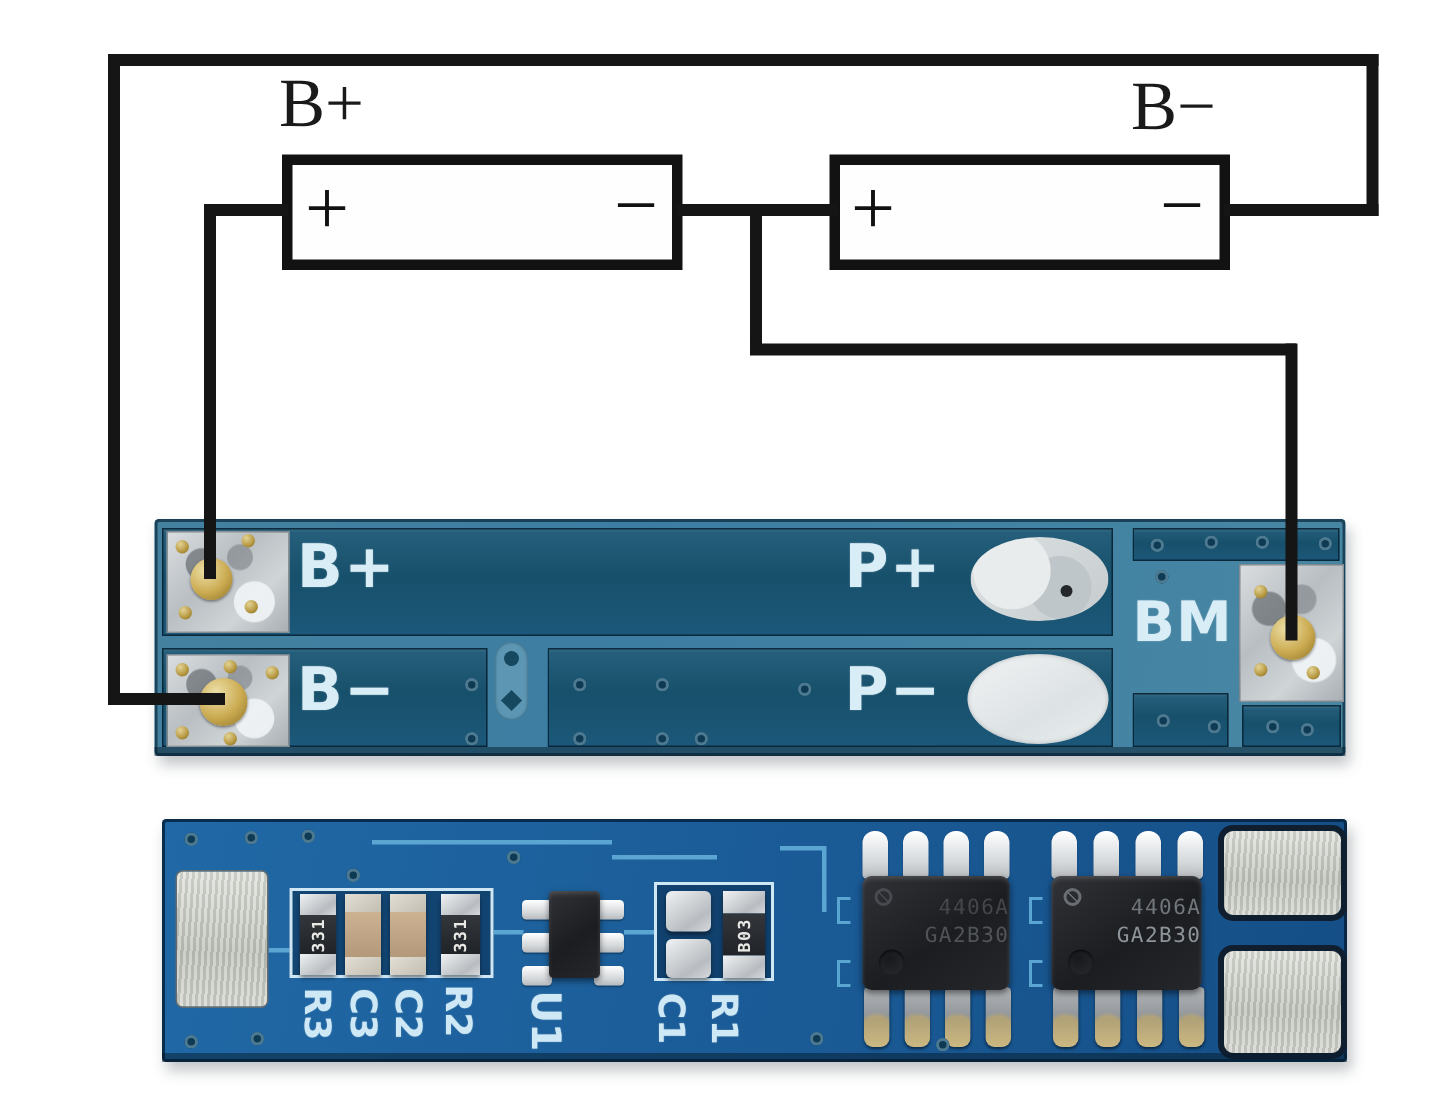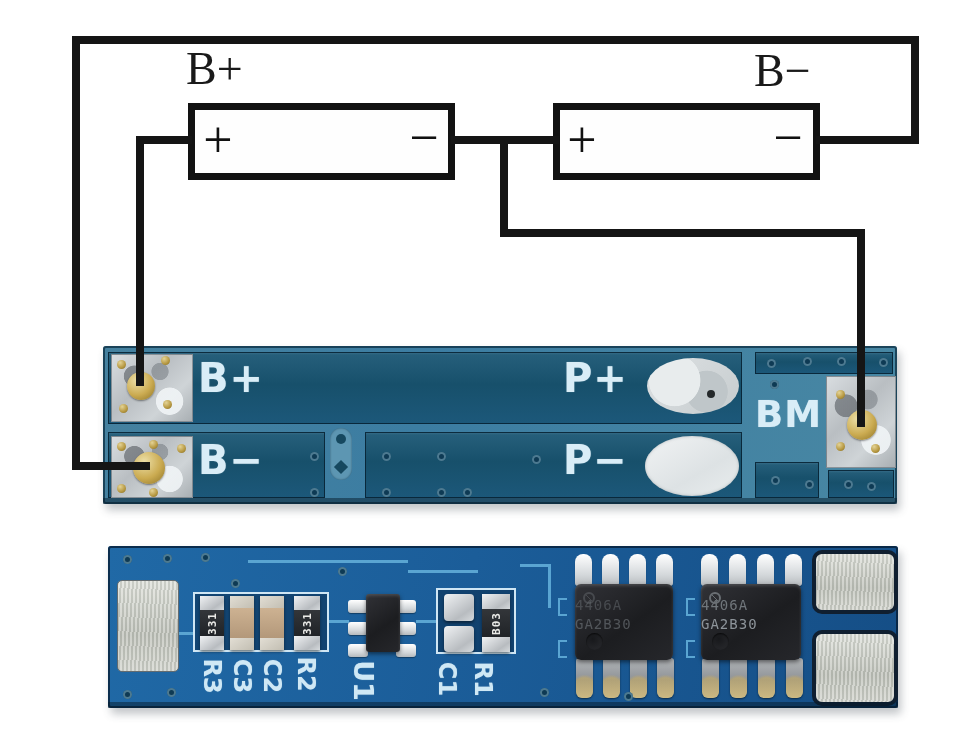--- a/index.html
+++ b/index.html
@@ -65,21 +65,21 @@
         background:linear-gradient(145deg,#313237,#1c1d20 55%,#26272b);
         box-shadow:inset 0 2px 3px rgba(255,255,255,.14), 0 2px 4px rgba(0,0,0,.5);}
   .lead-t{position:absolute;z-index:2;border-radius:8px 8px 3px 3px;
         background:linear-gradient(180deg,#ffffff,#d4d8db 65%,#b6babd);
         box-shadow:0 1px 1px rgba(0,0,0,.35);}
   .lead-b{position:absolute;z-index:2;border-radius:3px 3px 6px 6px;
         background:
           radial-gradient(circle at 50% 78%, rgba(205,175,95,.55) 0 35%, transparent 45%),
           linear-gradient(180deg,#b3b6b9,#8e9296 55%,#cac3ab);
         box-shadow:0 1px 2px rgba(0,0,0,.5);}
-  .icmark{position:absolute;left:0;right:0;top:13px;display:flex;flex-direction:column;align-items:flex-start;
+  .icmark{position:absolute;left:0;right:0;top:13px;display:flex;flex-direction:column;align-items:flex-end;
         row-gap:3px;z-index:4;font-family:"DejaVu Sans Mono",monospace;}
   .icmark .l1{font-size:14px;letter-spacing:1px;color:#70767b;}
   .icmark .l2{font-size:14px;letter-spacing:1px;color:#8d949a;}
   .dim{opacity:.45;}
   .logo{position:absolute;width:12px;height:12px;border-radius:50%;border:2px solid #6a6f74;z-index:4;
         background:linear-gradient(45deg,transparent 44%,#6a6f74 45% 55%,transparent 56%);}
   .dimple{position:absolute;width:17px;height:17px;border-radius:50%;z-index:4;
         background:radial-gradient(circle at 40% 35%,#17181b,#2b2c30);box-shadow:inset 0 1px 2px rgba(0,0,0,.8);}
   .slot{position:absolute;z-index:3;background:#5d96b2;border-radius:11px;box-shadow:inset 0 0 2px rgba(10,40,60,.6);}
   .slothole{position:absolute;z-index:4;background:#16485f;}

